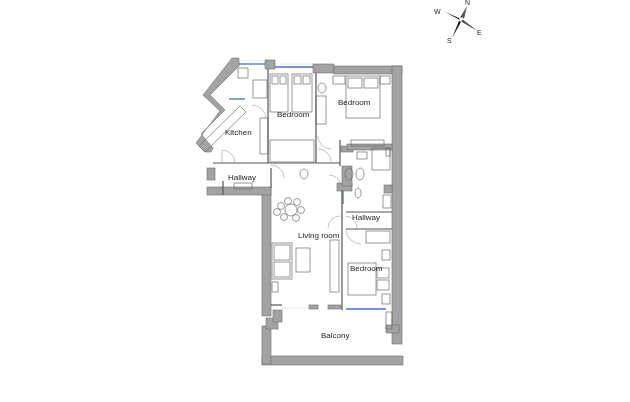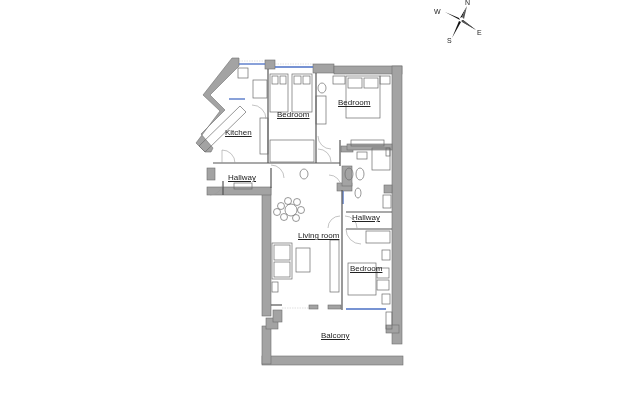--- a/index.html
+++ b/index.html
@@ -1,20 +1,20 @@
 <!DOCTYPE html>
 <html><head>
   <meta charset="utf-8">
   <style>
     html, body { margin: 0; padding: 0; background: #ffffff; }
     body { width: 630px; height: 402px; position: relative; overflow: hidden;
            font-family: "Liberation Sans", sans-serif; }
     #plan { position: absolute; left: 0; top: 0; }
     .room-label { position: absolute; font-size: 8px; color: #222; white-space: nowrap;
-                  font-family: "Liberation Sans", sans-serif; text-decoration: underline; }
+                  font-family: "Liberation Sans", sans-serif; }
     .compass-label { position: absolute; font-size: 7px; color: #222;
                      font-family: "Liberation Sans", sans-serif; }
   </style>
 </head>
 <body>
 
 <svg id="plan" width="630" height="402" viewBox="0 0 630 402">
 
   <g>
     <polygon points="467,6 462,17 460,18" fill="#111"></polygon>

